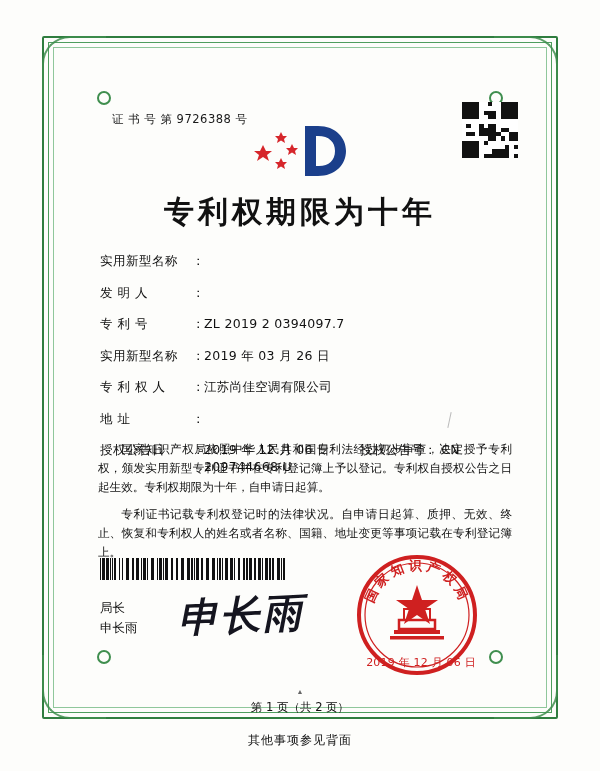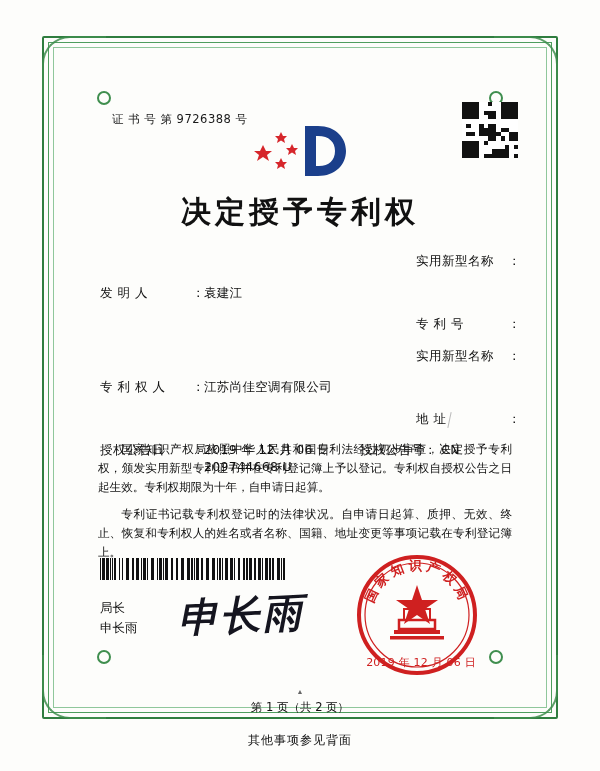--- a/index.html
+++ b/index.html
@@ -135,21 +135,20 @@
     top: 192px;
     font-family: "DejaVu Sans", sans-serif;
     font-size: 12.5px;
     color: #111;
   }
   .field-row {
     display: flex;
     align-items: flex-start;
     margin-bottom: 14.5px;
     line-height: 17px;
-    justify-content: flex-end;
   }
   .field-label {
     width: 92px;
     flex: 0 0 92px;
     letter-spacing: 0.5px;
     white-space: nowrap;
   }
   .field-colon {
     width: 12px;
     flex: 0 0 12px;
@@ -479,43 +478,44 @@
         <g fill="#d6262b">
           <polygon points="13,27 16,33 22,33 17,37 19,43 13,39 7,43 9,37 4,33 10,33"></polygon>
           <polygon points="31,14 33,18 37,18 34,21 35,25 31,22.5 27,25 28,21 25,18 29,18"></polygon>
           <polygon points="42,26 44,30 48,30 45,33 46,37 42,34.5 38,37 39,33 36,30 40,30"></polygon>
           <polygon points="31,40 33,44 37,44 34,47 35,51 31,48.5 27,51 28,47 25,44 29,44"></polygon>
         </g>
         <path d="M55 8 L68 8 C86 8 96 20 96 33 C96 47 85 58 68 58 L62 58 L62 48 L69 48 C79 48 85 42 85 33 C85 24 79 18 68 18 L66 18 L66 58 L55 58 Z" fill="#1b3f8b"></path>
       </svg>
     </div>
 
-    <div class="title">决定授予专利权</div>
+    <div class="title">专利权期限为十年</div>
 
     <div class="fields">
 
       <div class="field-row">
         <div class="field-label">实用新型名称</div>
         <div class="field-colon">：</div>
       </div>
 
       <div class="field-row">
         <div class="field-label">发 明 人</div>
         <div class="field-colon">：</div>
-        <div class="field-value">袁建江</div>
       </div>
 
       <div class="field-row">
         <div class="field-label">专 利 号</div>
         <div class="field-colon">：</div>
+        <div class="field-value">ZL 2019 2 0394097.7</div>
       </div>
 
       <div class="field-row">
         <div class="field-label">实用新型名称</div>
         <div class="field-colon">：</div>
+        <div class="field-value">2019 年 03 月 26 日</div>
       </div>
 
       <div class="field-row">
         <div class="field-label">专 利 权 人</div>
         <div class="field-colon">：</div>
         <div class="field-value">江苏尚佳空调有限公司</div>
       </div>
 
       <div class="field-row">
         <div class="field-label">地 址</div>

